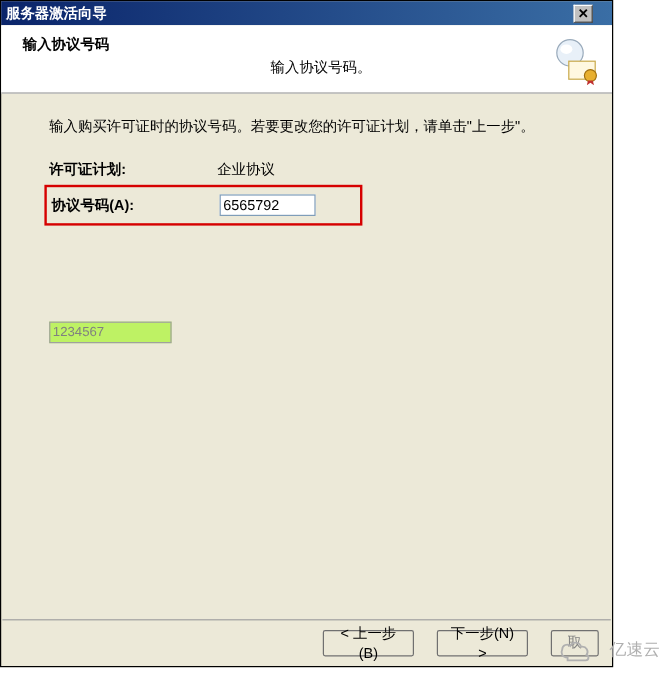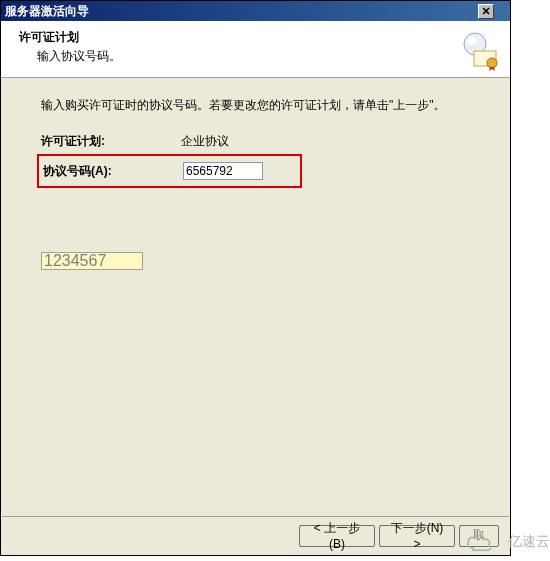--- a/index.html
+++ b/index.html
@@ -49,21 +49,21 @@
     cursor: pointer;
   }
   .header-panel {
     background: #fff;
     border-bottom: 1px solid #a0a0a0;
     height: 57px;
     position: relative;
     padding: 8px 12px 6px 18px;
   }
   .header-title { font-weight: bold; font-size: 12px; }
-  .header-sub { margin-left: 18px; margin-top: 2px; font-size: 12px; }
+  .header-sub { margin-left: 18px; margin-top: 2px; font-size: 12px; text-align: center; }
   .header-icon {
     position: absolute;
     right: 10px;
     top: 10px;
     width: 40px;
     height: 40px;
   }
   .content {
     padding: 18px 40px 12px 40px;
   }
@@ -74,58 +74,58 @@
   .form-row {
     display: flex;
     align-items: center;
     margin-bottom: 10px;
   }
   .form-label { width: 140px; font-weight: bold; }
   .form-value { }
   .highlight-box {
     border: 2px solid #d60000;
     padding: 6px 13px 6px 4px;
-    margin: -6px -4px 16px -4px;
+    margin: -6px -4px 32px -4px;
     display: flex;
     align-items: center;
     width: 265px;
   }
   .highlight-box .form-label { width: 140px; }
   .text-input {
     width: 80px;
     height: 18px;
     border: 1px solid #7f9db9;
     background: #fff;
     font-size: 12px;
     padding: 0 2px;
     font-family: Arial, sans-serif;
   }
   .spacer { height: 48px; }
   .example-input {
     width: 102px;
     height: 18px;
     border: 1px solid #a0a0a0;
-    background: #fef9c3;
-    font-size: 16px;
+    background: #bef264;
+    font-size: 11px;
     padding: 0 2px;
     font-family: Arial, sans-serif;
     color: #808080;
   }
   .button-bar {
     position: absolute;
     left: 1px;
     right: 1px;
     bottom: 1px;
     height: 38px;
     border-top: 1px solid #a0a0a0;
     display: flex;
     justify-content: flex-end;
     align-items: center;
     padding-right: 10px;
-    gap: 4px;
+    gap: 19px;
     background: #ece9d8;
   }
   .btn {
     width: 76px;
     height: 22px;
     background: #ece9d8;
     border: 1px solid #707070;
     border-radius: 2px;
     font-size: 12px;
     font-family: inherit;
@@ -154,21 +154,21 @@
 <div class="window">
 
   <div class="titlebar">
     <span class="title-text">服务器激活向导</span>
     <div class="close-btn">
       <span>✕</span>
     </div>
   </div>
 
   <div class="header-panel">
-    <div class="header-title">许可证计划</div>
+    <div class="header-title">输入协议号码</div>
     <div class="header-sub">输入协议号码。</div>
     <div class="header-icon">
       <svg viewBox="0 0 40 40">
         <circle cx="15" cy="13" r="11" fill="#e8f0f8" stroke="#9ab" stroke-width="1"></circle>
         <ellipse cx="12" cy="10" rx="5" ry="4" fill="#fff"></ellipse>
         <rect x="14" y="20" width="22" height="15" fill="#fff8e0" stroke="#c9a94a" stroke-width="1"></rect>
         <circle cx="32" cy="32" r="5" fill="#e8b030" stroke="#a07010"></circle>
         <path d="M30 36 L29 40 L32 38 L35 40 L34 36" fill="#c03030"></path>
       </svg>
     </div>

